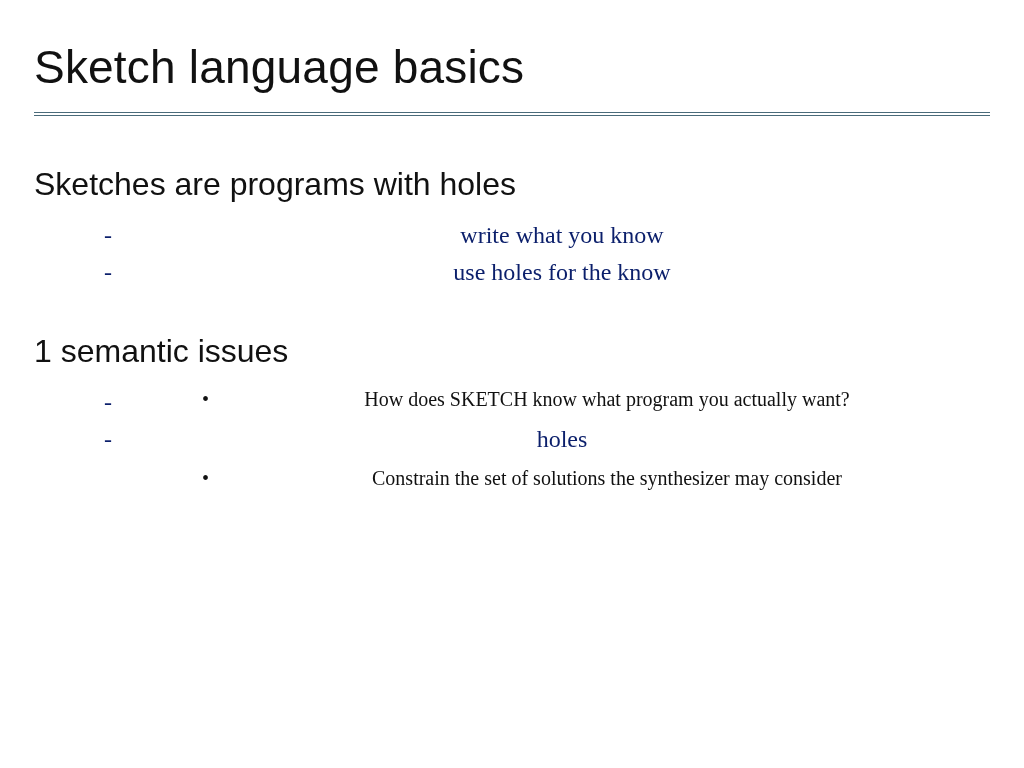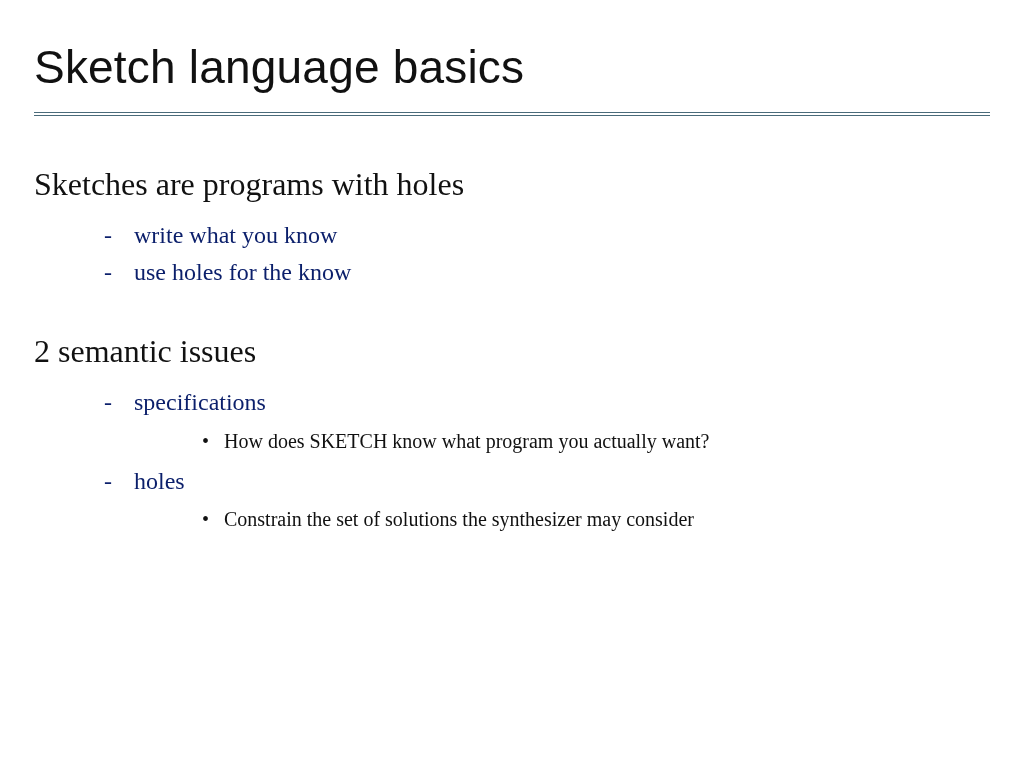--- a/index.html
+++ b/index.html
@@ -28,39 +28,40 @@
   }
   .rule {
     border: 0;
     border-top: 1px solid #4a6b7a;
     border-bottom: 1px solid #4a6b7a;
     height: 2px;
     margin: 0 0 50px 0;
     background: transparent;
   }
   .section-heading {
-    font-family: Liberation Serif, serif;
+    font-family: Liberation Sans, sans-serif;
     font-size: 32px;
     color: #111;
     margin: 0 0 14px 0;
   }
   .section + .section {
     margin-top: 42px;
   }
   ul.dash {
     list-style: none;
     margin: 0 0 0 70px;
     padding: 0;
   }
   ul.dash > li {
     position: relative;
     font-size: 24px;
     line-height: 1.55;
     color: #0b1f6b;
     padding-left: 30px;
+    text-align: center;
   }
   ul.dash > li::before {
     content: "-";
     position: absolute;
     left: 0;
     top: 0;
     color: #0b1f6b;
   }
   ul.bullet {
     list-style: none;
@@ -96,24 +97,23 @@
       <li>
         <span>write what you know</span>
       </li>
       <li>
         <span>use holes for the know</span>
       </li>
     </ul>
   </div>
 
   <div class="section">
-    <div class="section-heading">2 semantic issues</div>
+    <div class="section-heading">1 semantic issues</div>
     <ul class="dash">
       <li>
-        <span>specifications</span>
         <ul class="bullet">
           <li>
             <span>How does SKETCH know what program you actually want?</span>
           </li>
         </ul>
       </li>
       <li>
         <span>holes</span>
         <ul class="bullet">
           <li>

